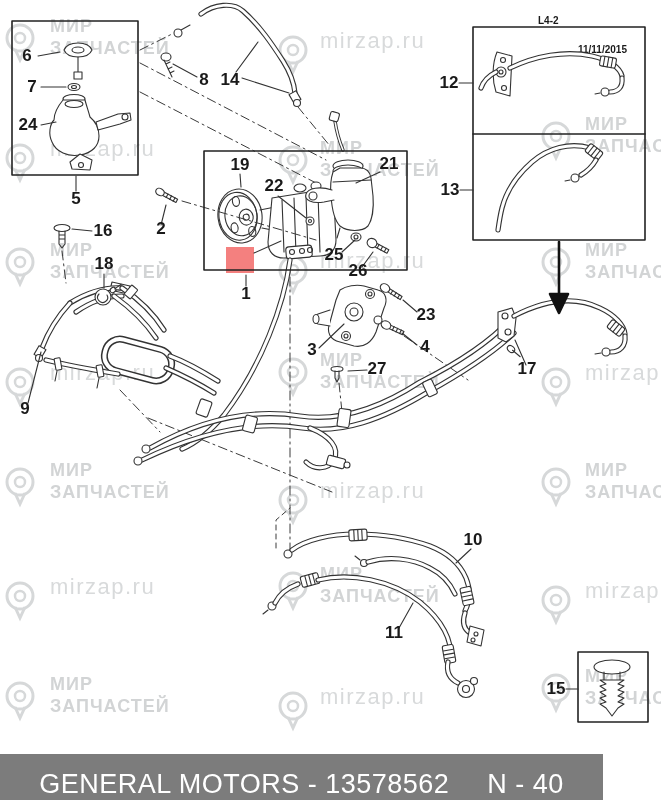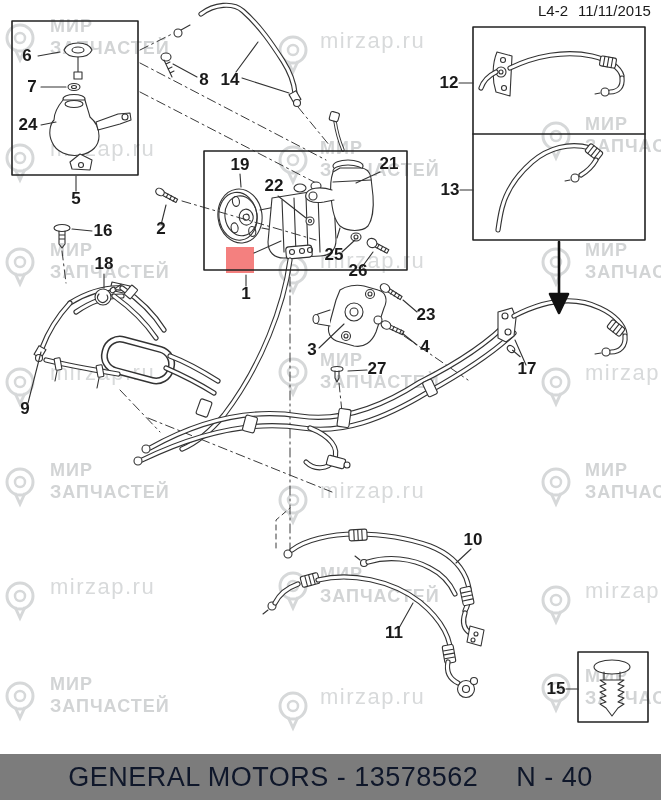--- a/index.html
+++ b/index.html
@@ -1,22 +1,22 @@
 <!DOCTYPE html>
 <html><head>
 <meta charset="utf-8">
 <style>
   html,body{margin:0;padding:0;background:#fff;}
   .screen{position:relative;width:661px;height:800px;background:#fff;overflow:hidden;
           font-family:"Liberation Sans",sans-serif;}
-  .hdr{position:absolute;top:2px;font-size:15px;font-weight:normal;color:#1a1a1a;}
+  .hdr{position:absolute;top:15px;font-size:10px;font-weight:bold;color:#1a1a1a;}
   #sheet-code{left:538px;}
-  #sheet-date{left:578px;}
-  .footer{position:absolute;left:0;top:754px;width:661px;height:46px;background:#7c7c7c;
-          display:flex;align-items:center;justify-content:center;color:#0f172a;
+  #sheet-date{left:578px;margin-top:29px;}
+  .footer{position:absolute;left:0;top:754px;width:603px;height:46px;background:#7c7c7c;
+          display:flex;align-items:flex-end;justify-content:center;color:#ffffff;
           font-size:27px;letter-spacing:.5px;white-space:pre;}
   .footer .gap{display:inline-block;width:38px;}
   svg{position:absolute;left:0;top:0;}
   svg text{font-family:"Liberation Sans",sans-serif;}
   .lbl{font-size:17px;font-weight:bold;fill:#1a1a1a;text-anchor:middle;}
   .ln{stroke:#333;stroke-width:1.1;fill:none;}
   .dd{stroke:#3a3a3a;stroke-width:1;fill:none;stroke-dasharray:9 4 2 4;}
   .dash{stroke:#3a3a3a;stroke-width:1;fill:none;stroke-dasharray:5 4;}
   .box{stroke:#222;stroke-width:1.6;fill:none;}
   .pf{fill:#fff;stroke:#333;stroke-width:1.1;}

